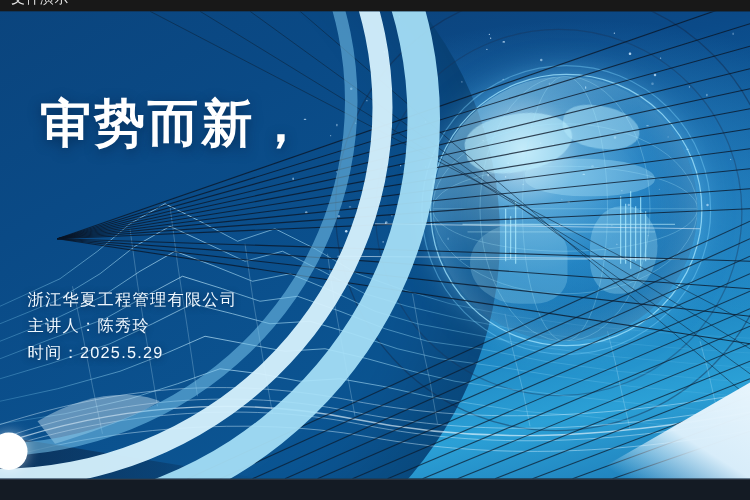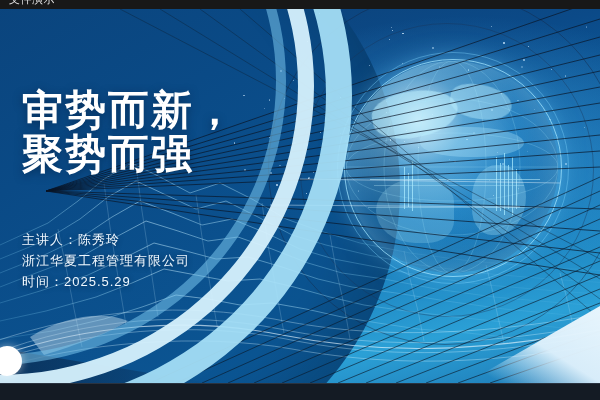--- a/index.html
+++ b/index.html
@@ -133,21 +133,21 @@
 
   
   #whiteDot{
     position:absolute;left:-8px;top:337px;width:30px;height:30px;
     border-radius:50%;background:#ffffff;
     box-shadow:0 0 10px rgba(255,255,255,.5);
   }
 
   
   #textblock{
-    position:absolute;left:22px;top:68px;width:350px;z-index:30;margin-top:11px;
+    position:absolute;left:32px;top:68px;width:350px;z-index:30;
   }
   .title-line{
     color:#ffffff;
     font-size:41px;
     line-height:44px;
     font-weight:700;
     letter-spacing:2px;
     text-shadow:0 2px 9px rgba(3,28,58,.55);
     white-space:nowrap;
   }
@@ -378,26 +378,25 @@
     <div class="arc-band" id="arcA"></div>
     <div class="arc-band" id="arcB"></div>
     <div class="arc-band" id="arcC"></div>
 
     <div id="wedge"></div>
 
     <div id="whiteDot"></div>
 
     <div id="textblock">
       <div class="title-line">审势而新，</div>
-      <div class="title-line">聚势而强</div>
     </div>
 
     <div id="subblock">
+      <div class="sub-line">浙江华夏工程管理有限公司</div>
       <div class="sub-line">主讲人：陈秀玲</div>
-      <div class="sub-line">浙江华夏工程管理有限公司</div>
       <div class="sub-line">时间：2025.5.29</div>
     </div>
 
   </div>
 
   <div id="bottombar"></div>
 
 </div>
 
 </body></html>

